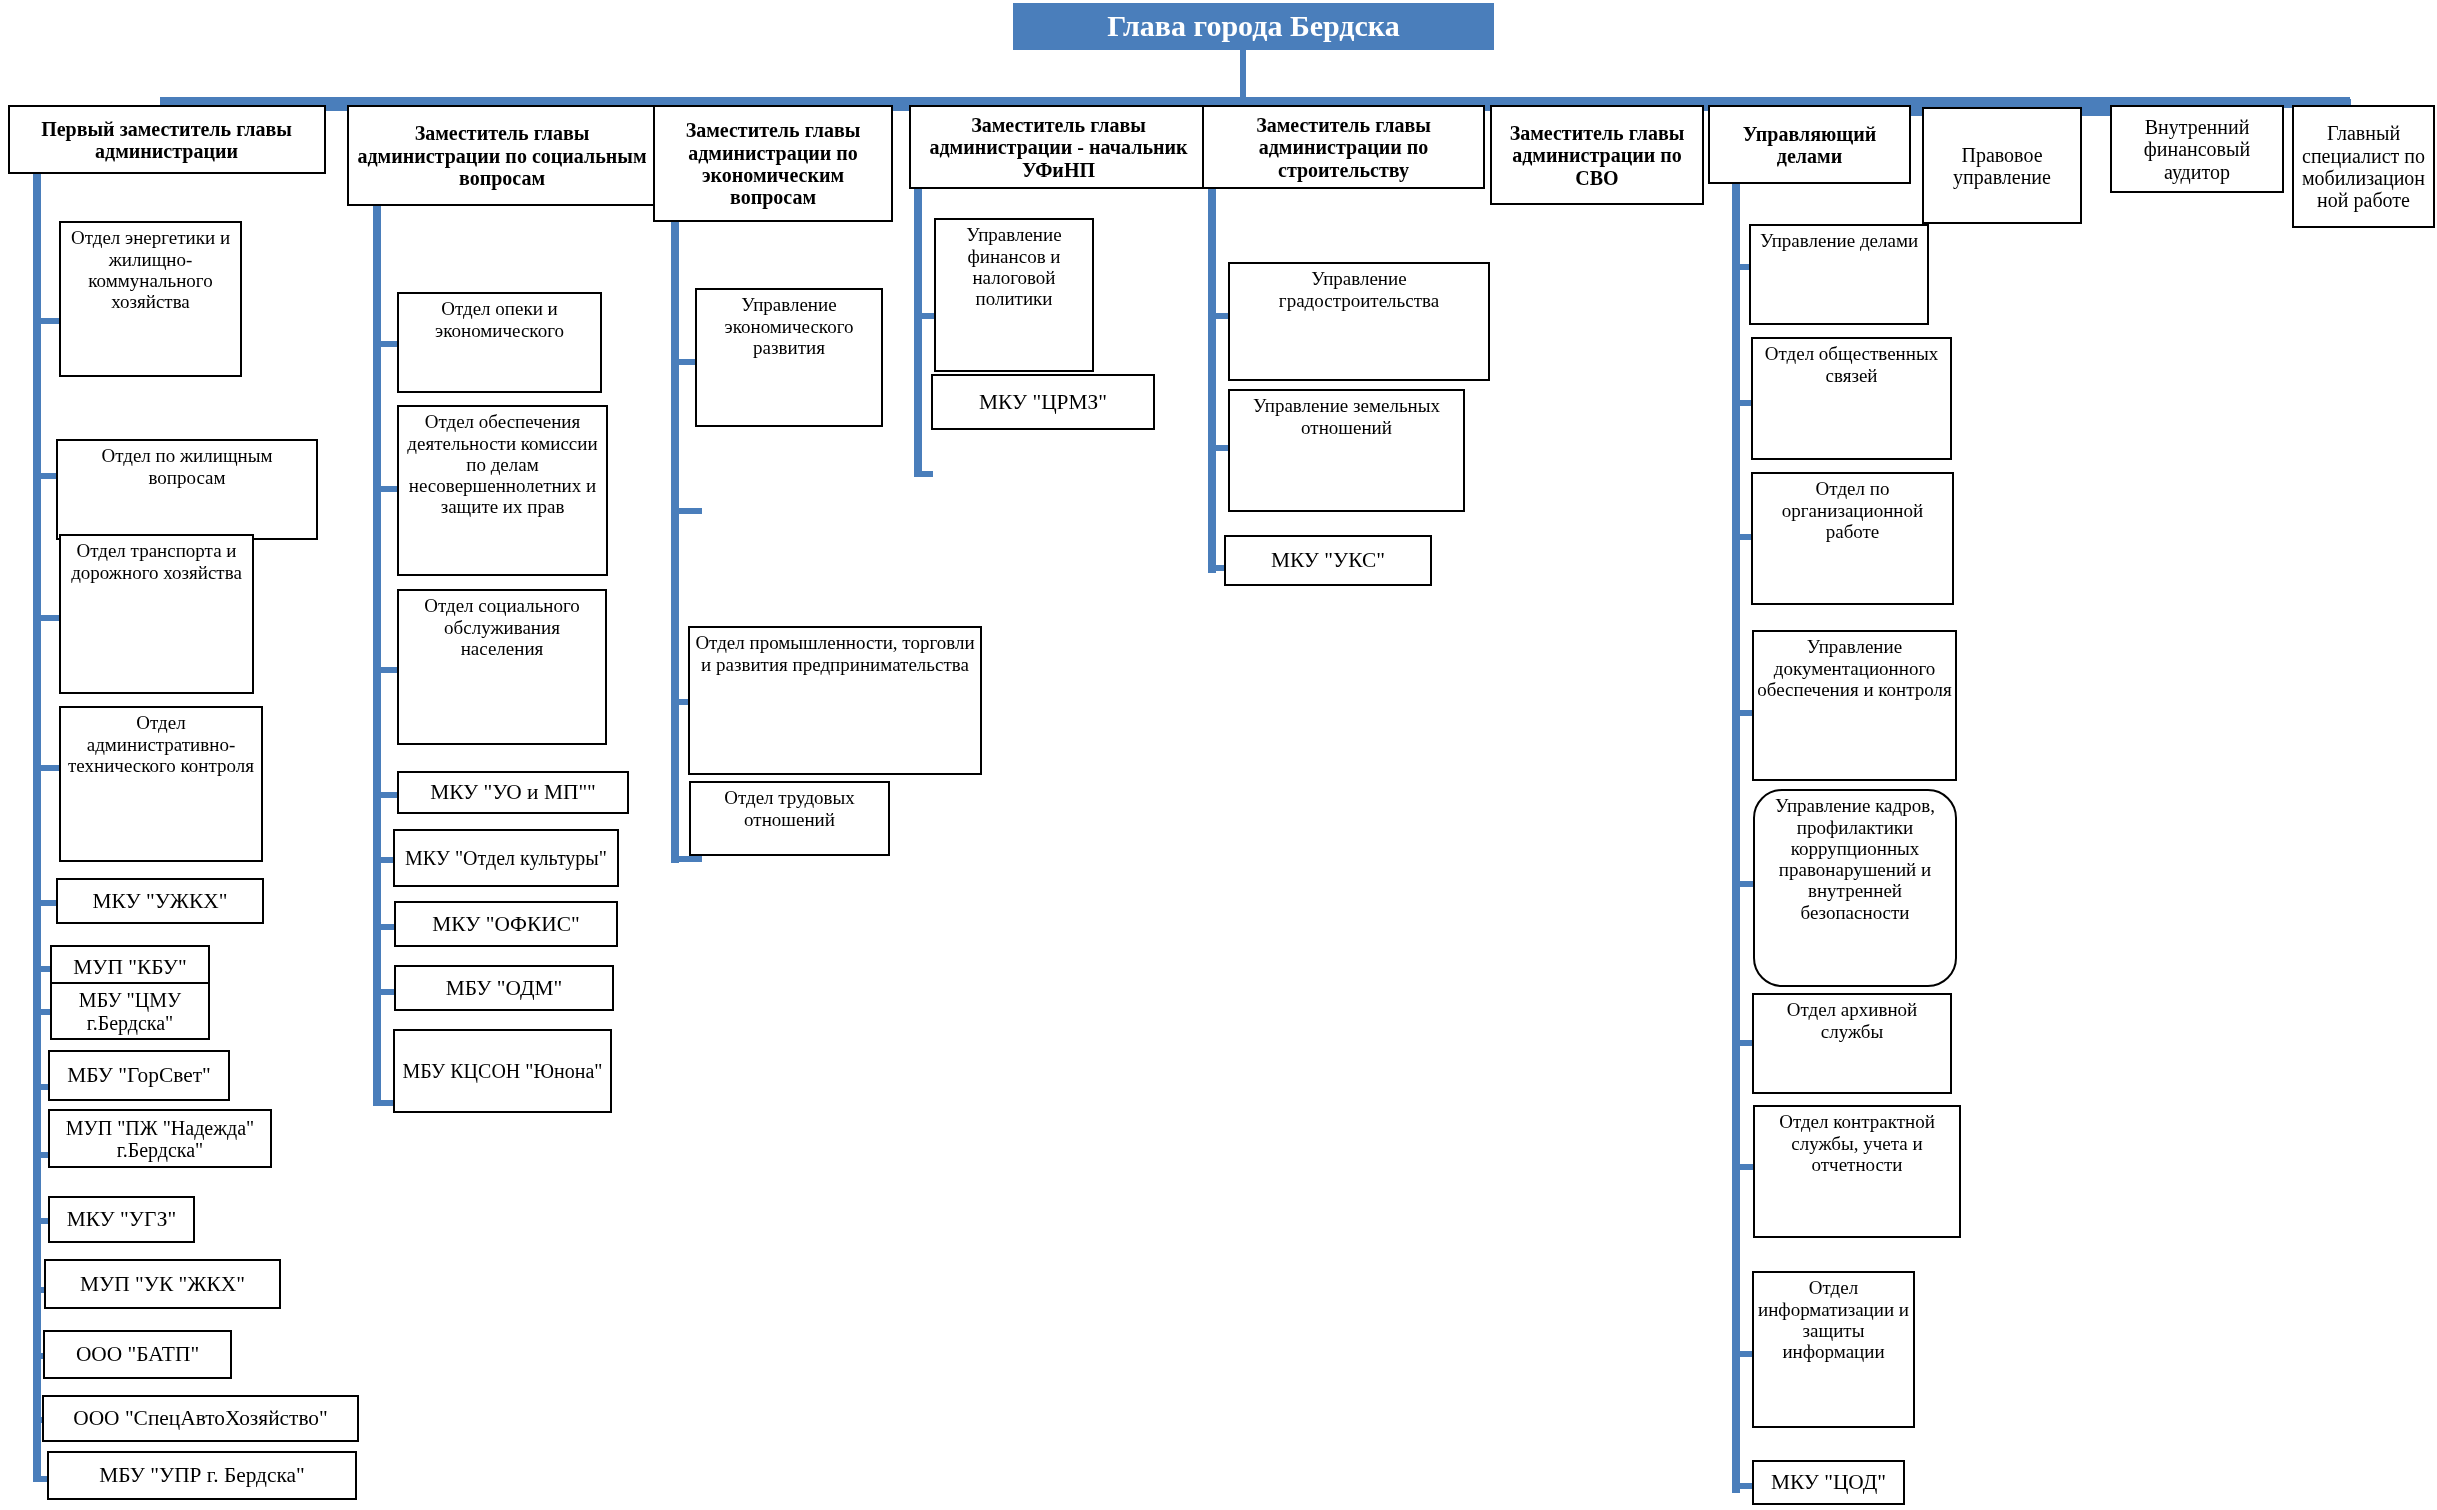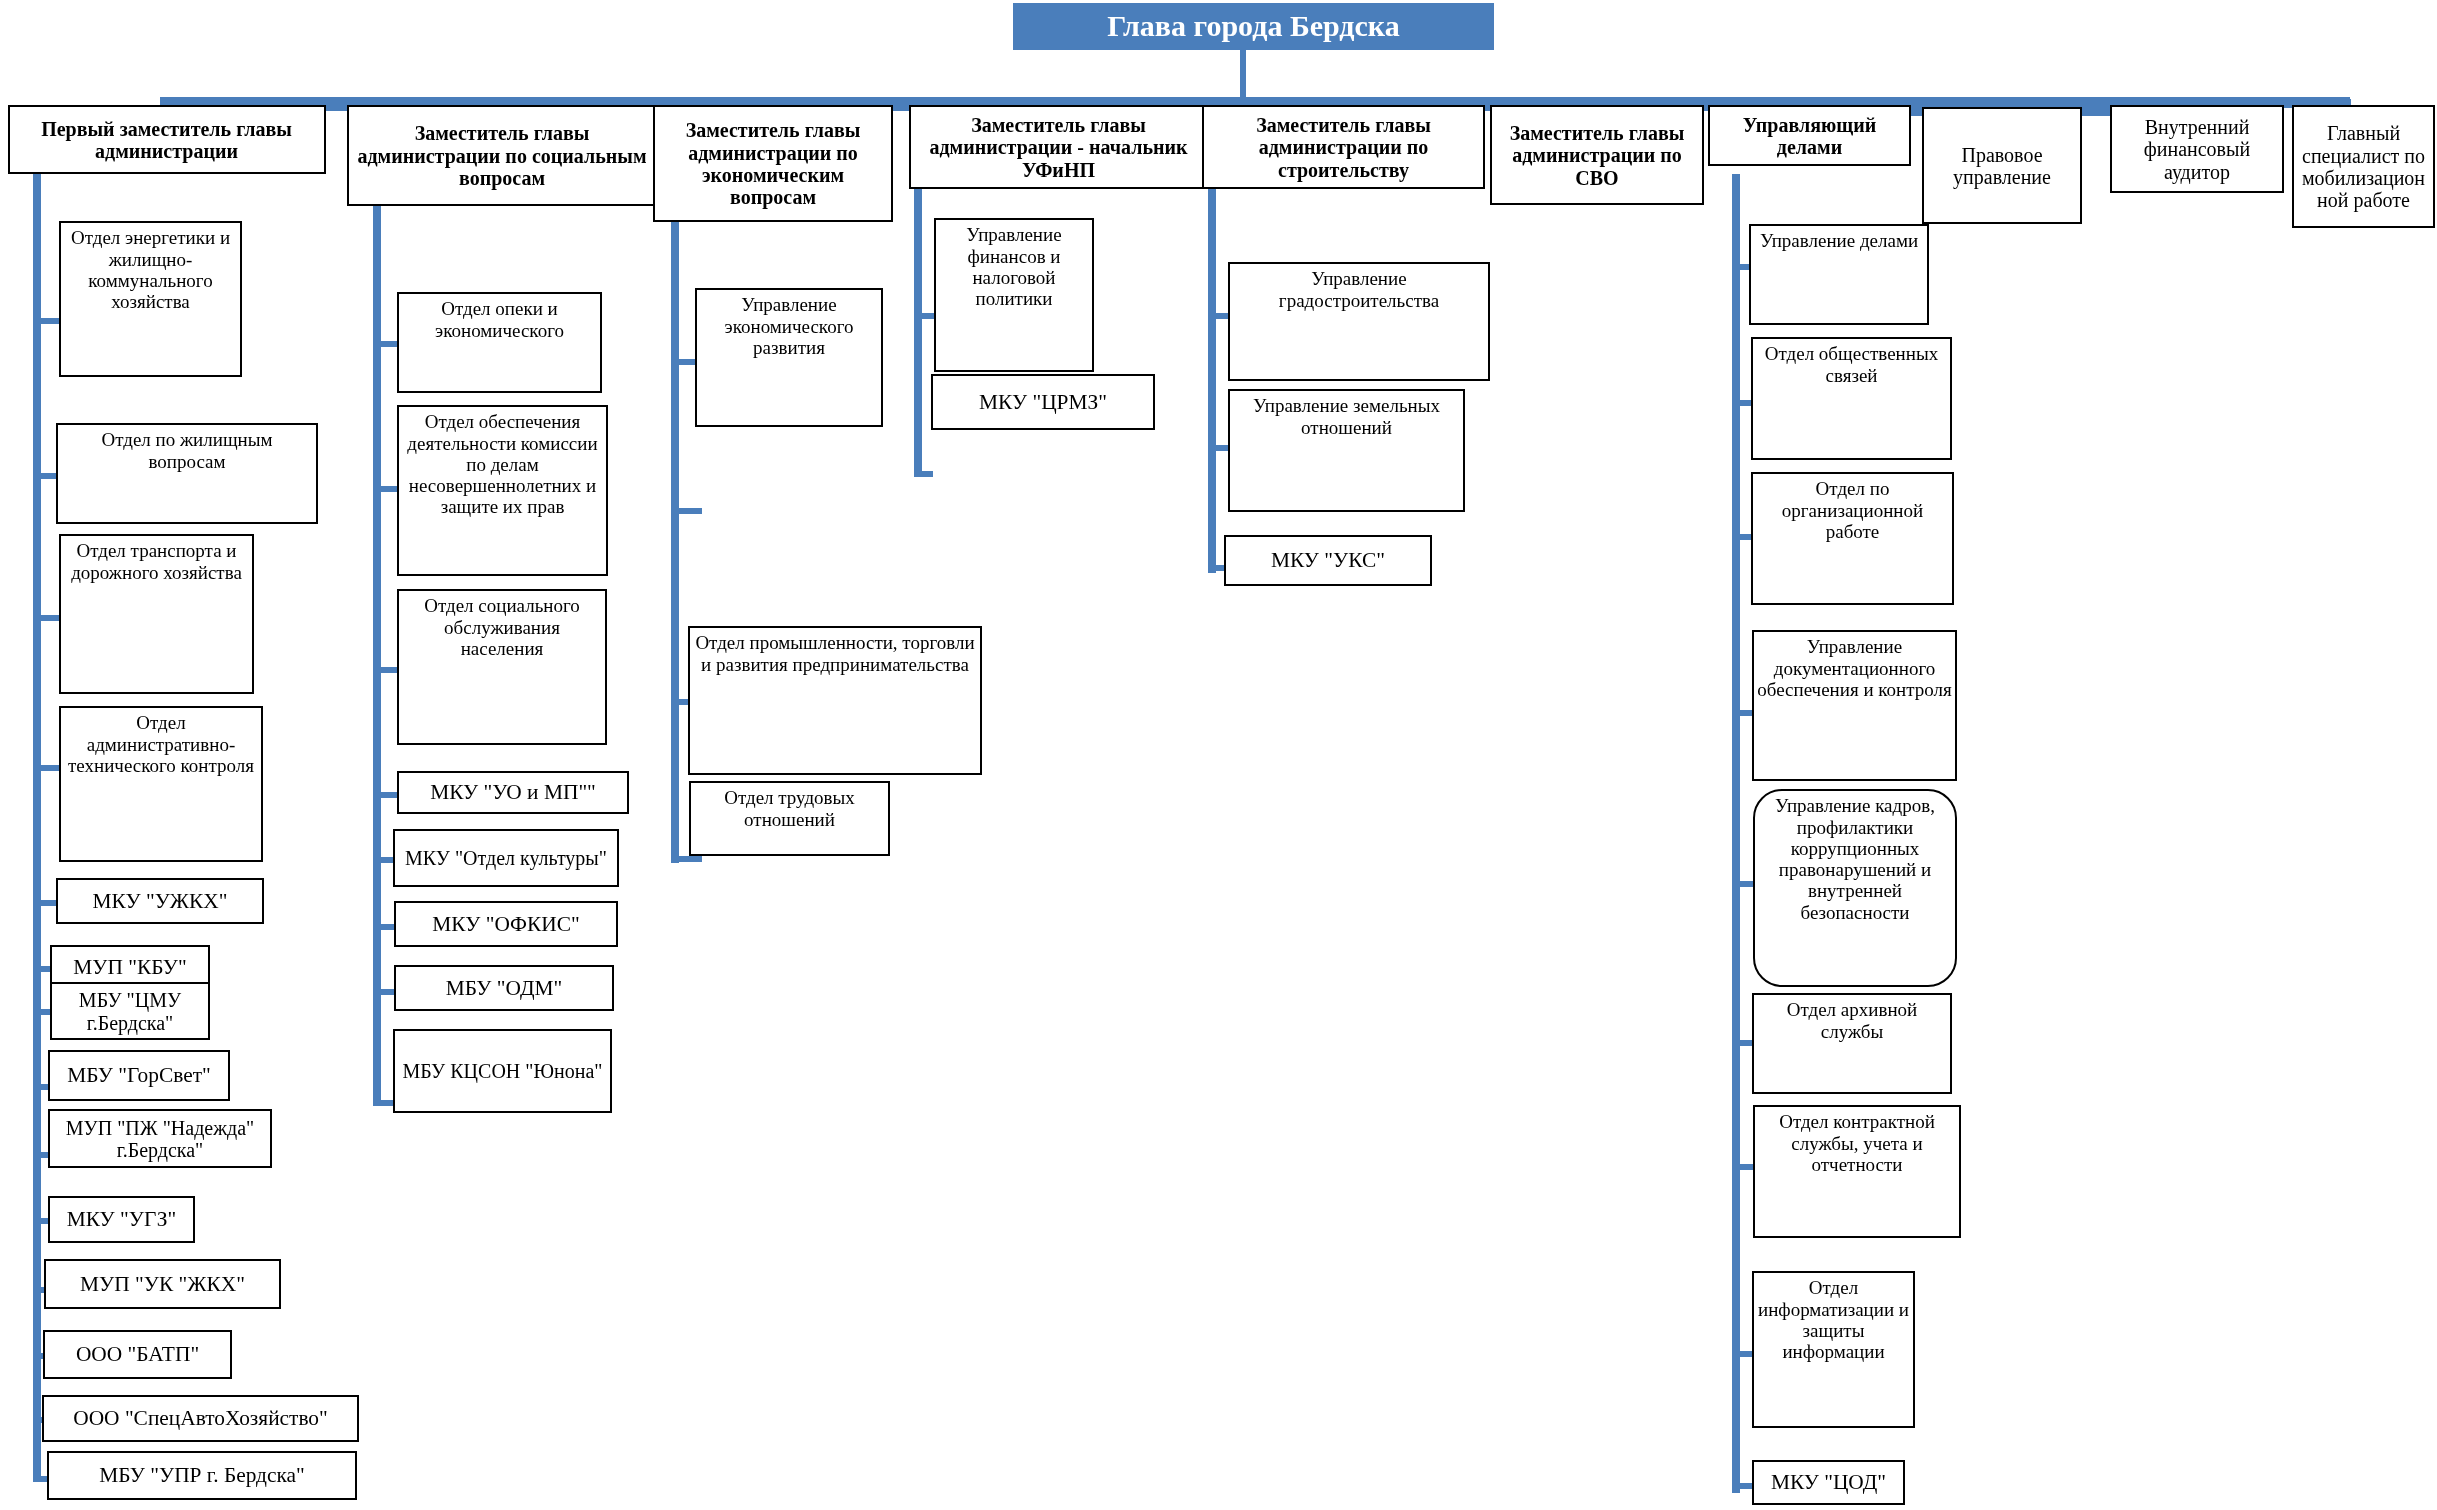--- a/index.html
+++ b/index.html
@@ -73,21 +73,21 @@
     <span>Первый заместитель главы администрации</span>
   </div>
   <div class="conn" style="left:33px;top:174px;width:7.5px;height:1308px;"></div>
 
   <div class="conn" style="left:33px;top:318px;width:32px;height:6.4px;"></div>
   <div class="box" style="left:59px;top:221px;width:183px;height:156px;font-size:19px;">
     <span>Отдел энергетики и жилищно-коммунального хозяйства</span>
   </div>
 
   <div class="conn" style="left:33px;top:473px;width:26px;height:6.4px;"></div>
-  <div class="box" style="left:56px;top:423px;width:262px;height:101px;font-size:19px;">
+  <div class="box" style="left:56px;top:439px;width:262px;height:101px;font-size:19px;">
     <span>Отдел по жилищным вопросам</span>
   </div>
 
   <div class="conn" style="left:33px;top:615px;width:31px;height:6.4px;"></div>
   <div class="box" style="left:59px;top:534px;width:195px;height:160px;font-size:19px;">
     <span>Отдел транспорта и дорожного хозяйства</span>
   </div>
 
   <div class="conn" style="left:33px;top:765px;width:31px;height:6.4px;"></div>
   <div class="box" style="left:59px;top:706px;width:204px;height:156px;font-size:19px;">
@@ -243,21 +243,21 @@
 
   <div class="conn" style="left:1208px;top:565px;width:20px;height:6.4px;"></div>
   <div class="box" style="left:1224px;top:535px;width:208px;height:51px;font-size:21.4px;align-items:center;">
     <span>МКУ "УКС"</span>
   </div>
 
   <div class="box bold" style="left:1490px;top:105px;width:214px;height:100px;font-size:20px;align-items:center;">
     <span>Заместитель главы администрации по СВО</span>
   </div>
 
-  <div class="box bold" style="left:1708px;top:105px;width:203px;height:61px;font-size:20px;align-items:center;">
+  <div class="box bold" style="left:1708px;top:105px;width:203px;height:79px;font-size:20px;align-items:center;">
     <span>Управляющий делами</span>
   </div>
   <div class="conn" style="left:1732px;top:174px;width:7.5px;height:1319px;"></div>
 
   <div class="conn" style="left:1732px;top:264px;width:23.5px;height:6.4px;"></div>
   <div class="box" style="left:1749px;top:224px;width:180px;height:101px;font-size:19px;">
     <span>Управление делами</span>
   </div>
 
   <div class="conn" style="left:1732px;top:400px;width:23.5px;height:6.4px;"></div>

